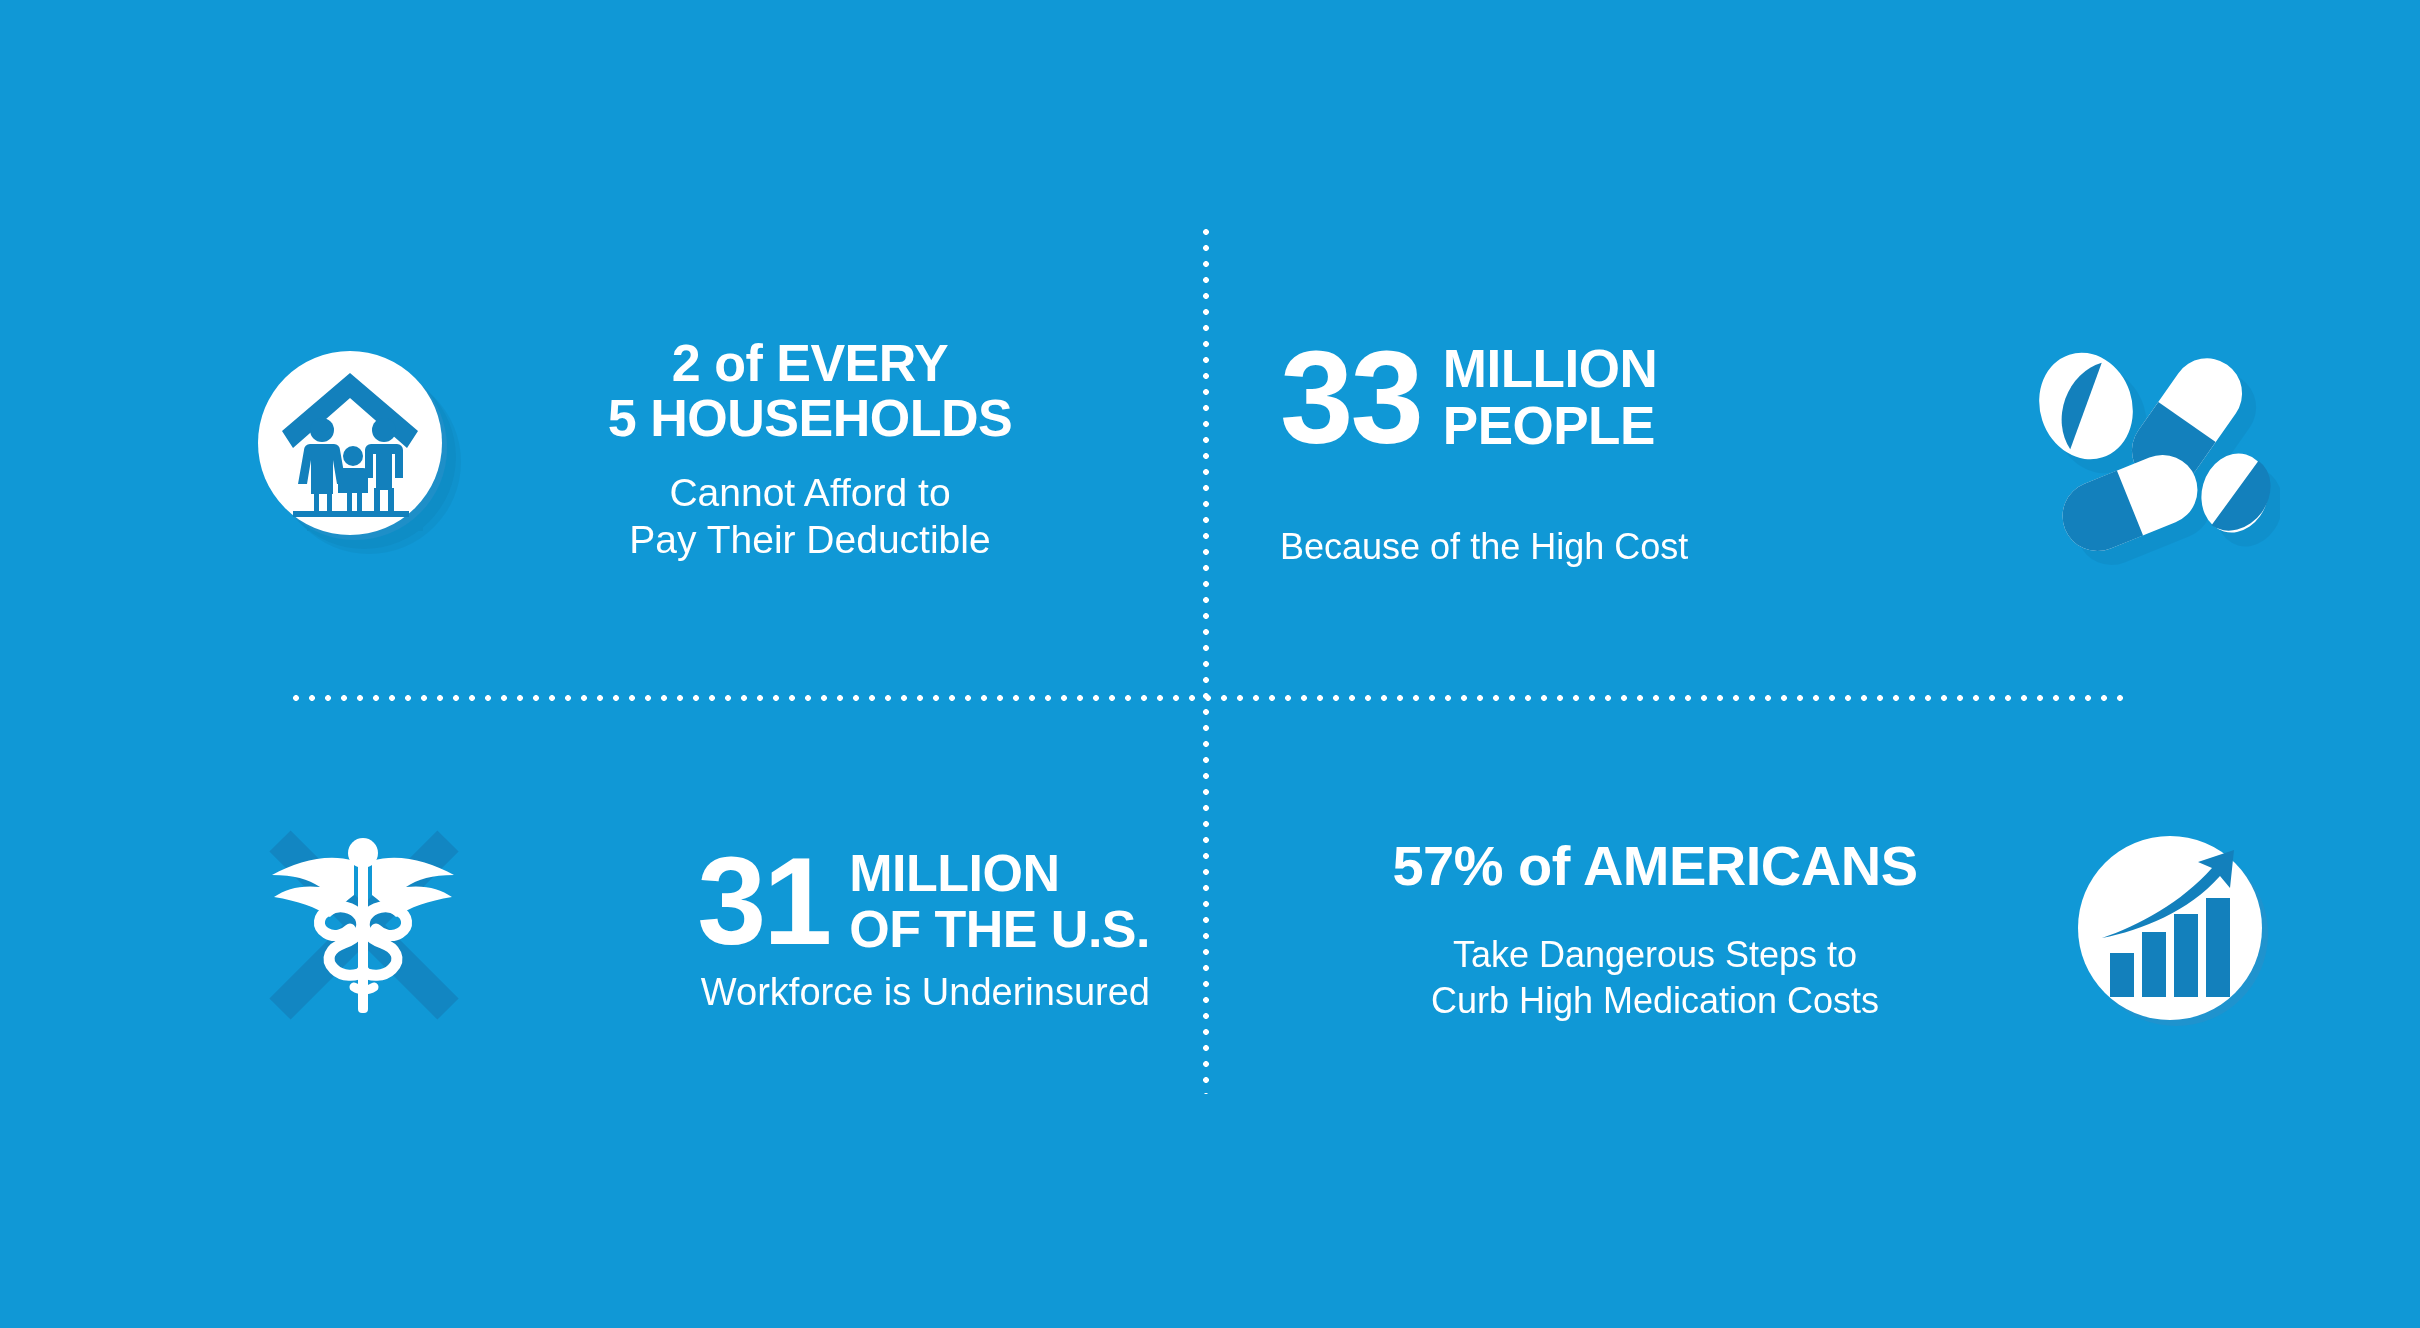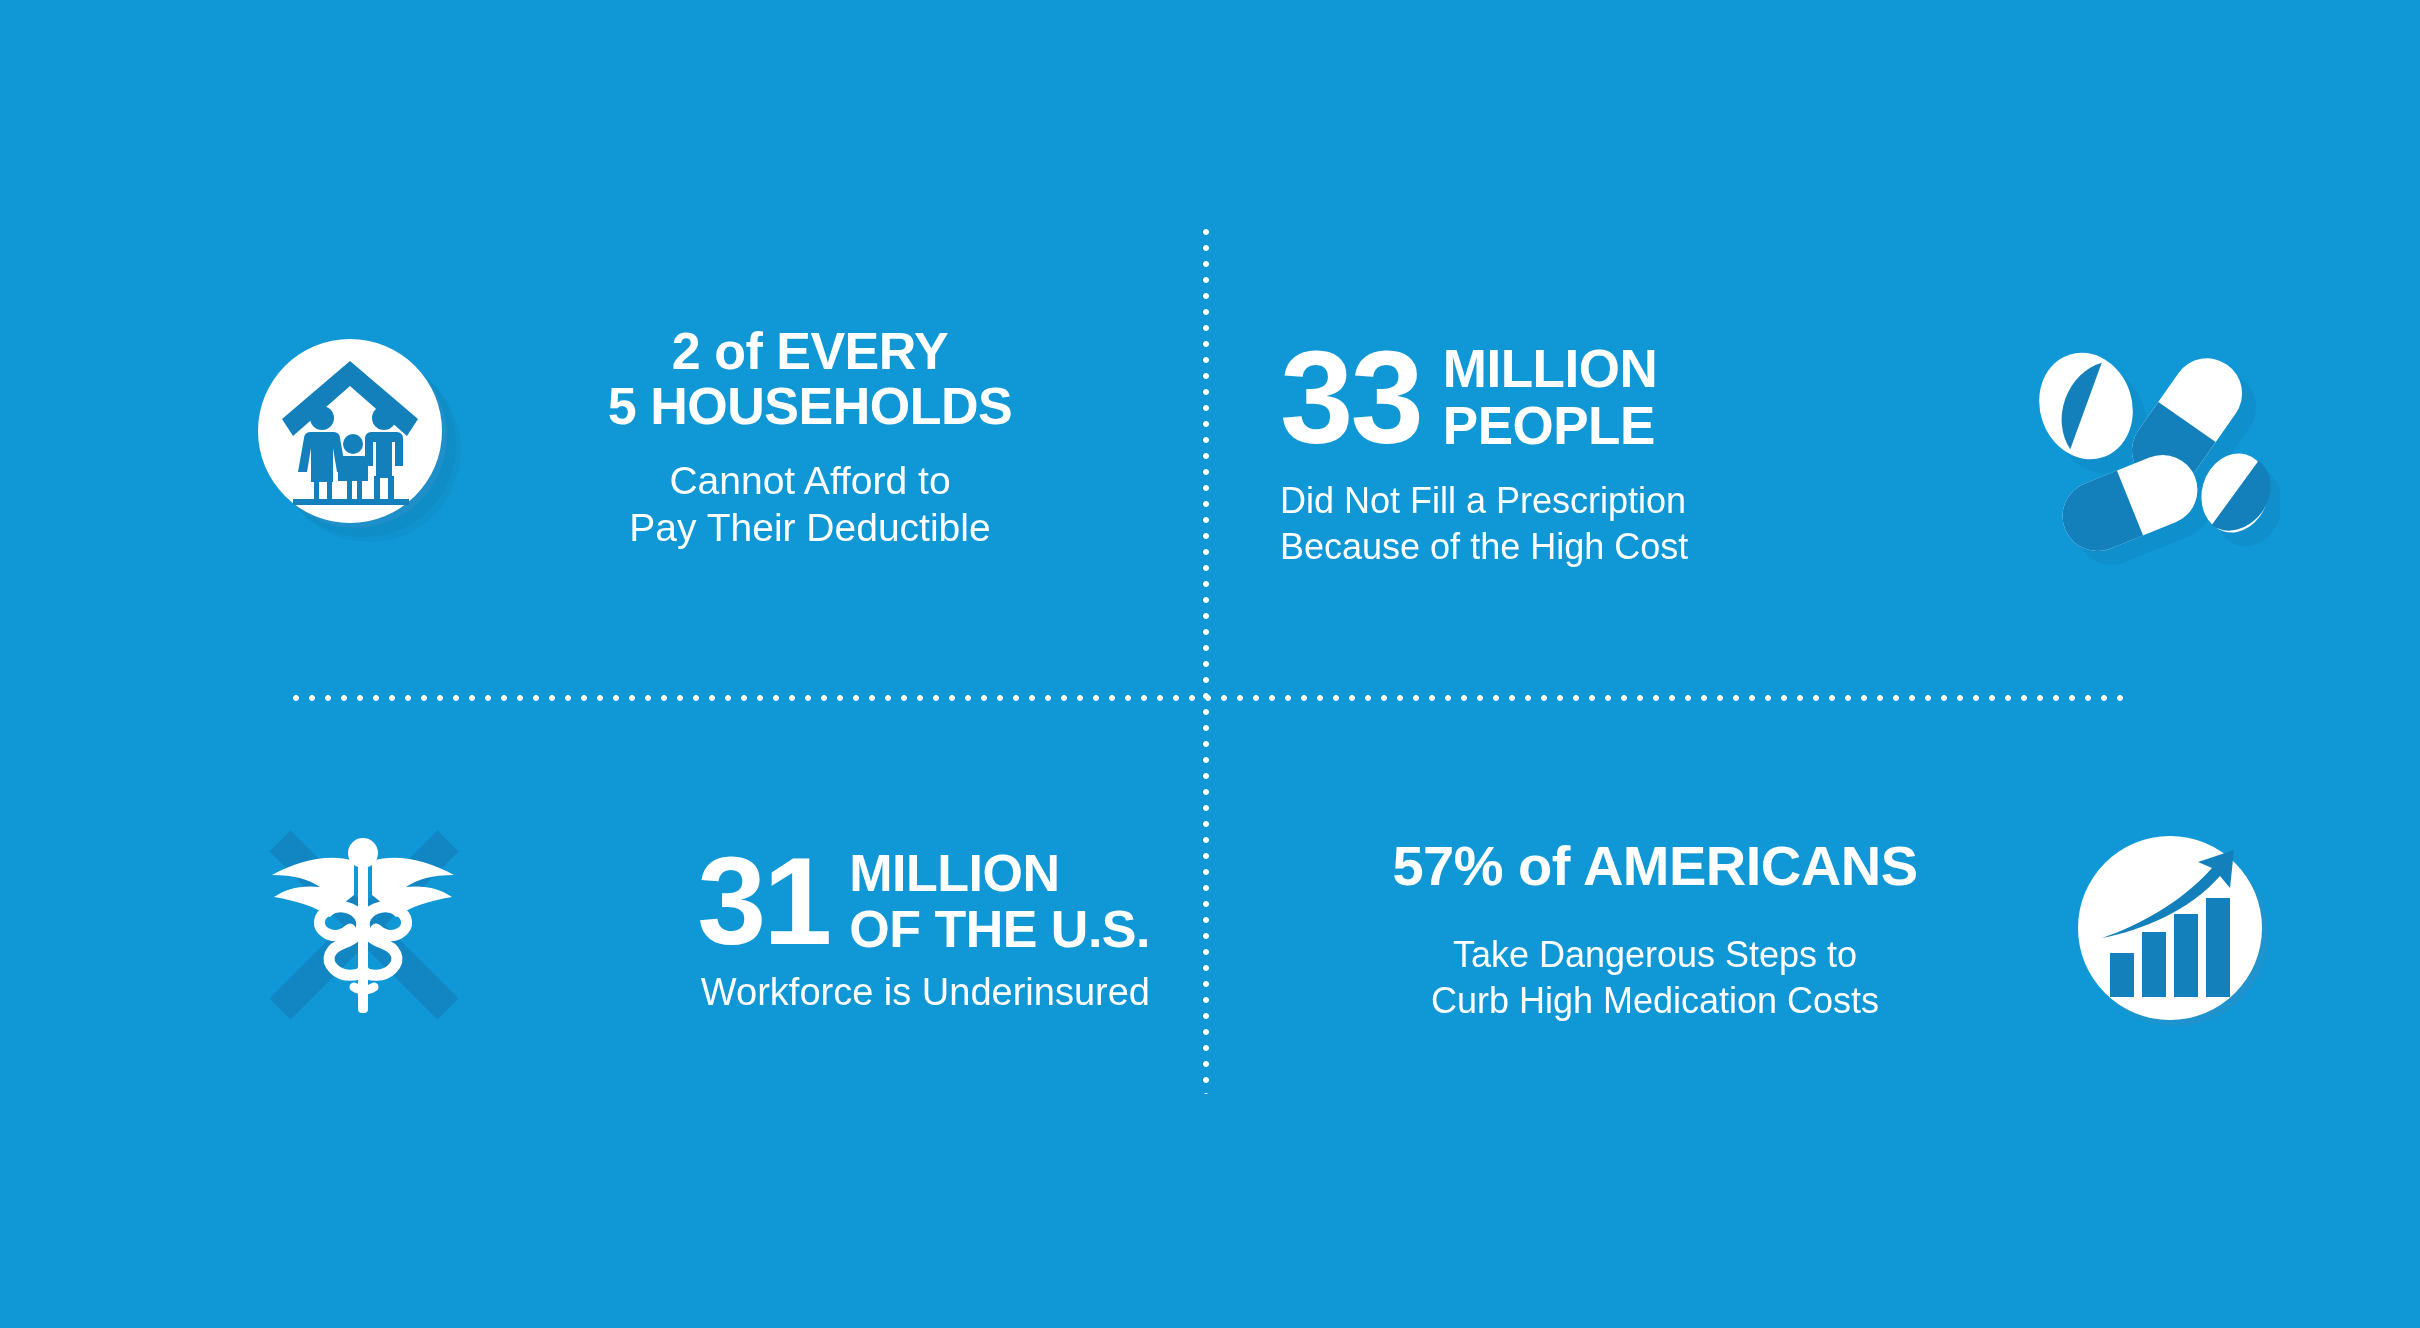--- a/index.html
+++ b/index.html
@@ -26,21 +26,21 @@
     position:absolute;
     left:292px; top:694px;
     width:1832px; height:8px;
     background-image:radial-gradient(circle at 4px 4px, #ffffff 2.6px, rgba(255,255,255,0) 3.2px);
     background-size:16px 8px;
     background-repeat:repeat-x;
   }
 
   
   .cell{position:absolute;display:flex;align-items:center;}
-  .cell-tl{left:250px;  top:238px;  width:900px; height:400px;}
+  .cell-tl{left:250px;  top:250px;  width:900px; height:400px;}
   .cell-tr{left:1280px; top:255px;  width:1000px;height:400px;}
   .cell-bl{left:250px;  top:760px;  width:900px; height:340px;}
   .cell-br{left:1280px; top:760px;  width:1000px;height:340px;}
 
   .icon-box{flex:0 0 auto;position:relative;}
   .txt-box{flex:1 1 auto;}
 
   
   .stat-head{
     color:#ffffff;
@@ -142,21 +142,21 @@
   <div class="cell cell-tr">
     <div class="txt-box">
       <div class="tr-row">
         <div class="tr-num">33</div>
         <div class="tr-words">
           <span class="tr-w1">MILLION</span>
           <span class="tr-w2">PEOPLE</span>
         </div>
       </div>
       <div class="stat-sub tr-sub">
-        <span>Did Not Fill a Prescription</span><br>
+        <br>
         <span>Because of the High Cost</span>
       </div>
     </div>
     <div class="icon-box" style="margin-left:26px;">
       <svg width="250" height="230" viewBox="0 0 250 230">
         <g opacity="0.18" fill="#0B6FA3" transform="translate(14,14)">
           <ellipse cx="56" cy="68" rx="46" ry="54" transform="rotate(-18 56 68)"></ellipse>
           <rect x="122" y="14" width="70" height="140" rx="35" transform="rotate(35 157 84)"></rect>
           <rect x="30" y="130" width="140" height="70" rx="35" transform="rotate(-22 100 165)"></rect>
           <ellipse cx="205" cy="155" rx="33" ry="40" transform="rotate(16 205 155)"></ellipse>

